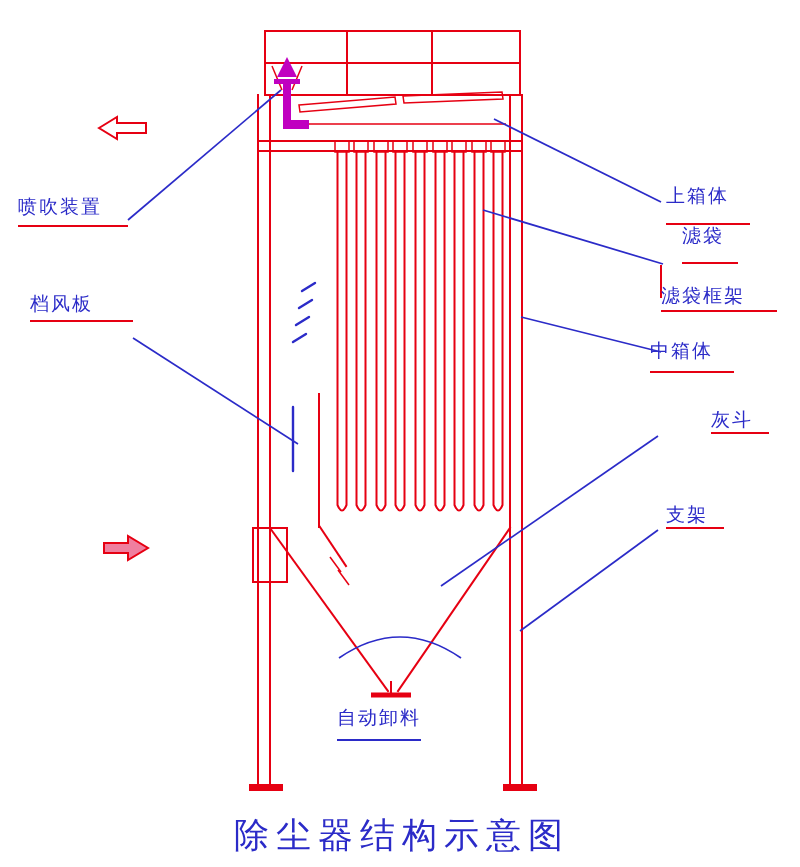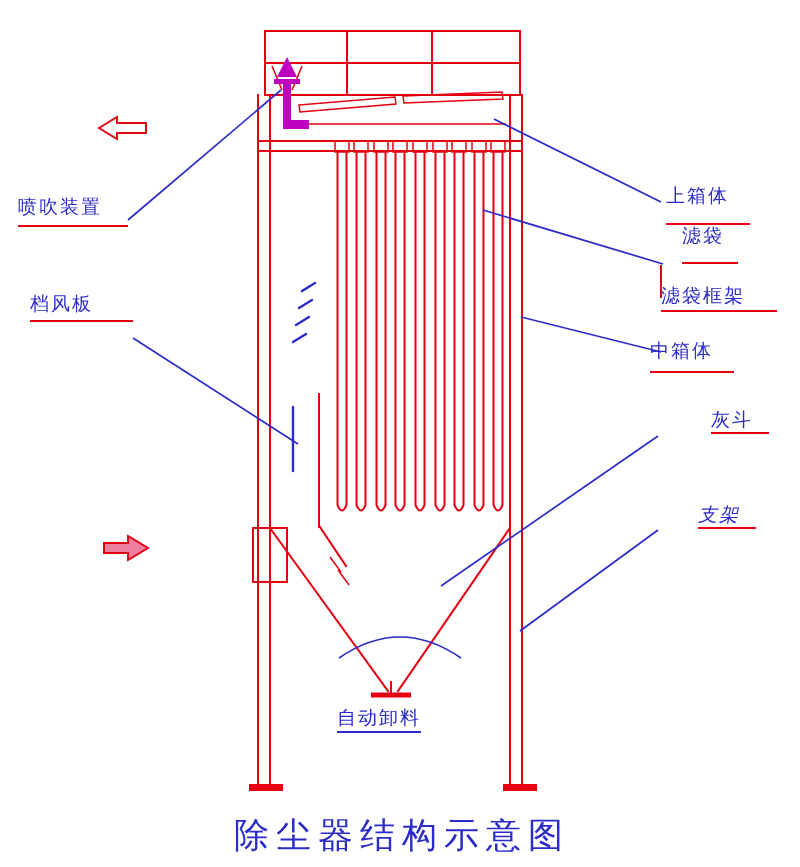--- a/index.html
+++ b/index.html
@@ -17,22 +17,22 @@
   .lbl{position:absolute;color:#2b2bc8;font-size:19px;line-height:1.05;
        white-space:nowrap;border-bottom:2px solid #e60012;padding-bottom:6px;
        letter-spacing:2px;}
   .lbl-penchui {left:18px; top:197px; width:110px; padding-bottom:8px;}
   .lbl-dangfeng{left:30px; top:294px; width:103px; }
   .lbl-shangxiang{left:666px; top:186px; width:84px; padding-bottom:17px;}
   .lbl-lvdai   {left:666px; top:226px; width:56px; padding-bottom:16px;margin-left:16px;}
   .lbl-kuangjia{left:661px; top:286px; width:116px; padding-bottom:4px;}
   .lbl-zhongxiang{left:650px; top:341px; width:84px; padding-bottom:10px;}
   .lbl-huidou  {left:666px; top:410px; width:58px; padding-bottom:2px;margin-left:45px;}
-  .lbl-zhijia  {left:698px; top:505px; width:58px; padding-bottom:2px;font-style:italic;}
-  .lbl-xieliao {left:337px; top:708px; padding-bottom:3px;
+  .lbl-zhijia  {left:666px; top:505px; width:58px; padding-bottom:2px;}
+  .lbl-xieliao {left:337px; top:708px; padding-bottom:11px;
                 border-bottom:2px solid #2b2bc8;}
   .title{position:absolute;left:4px;right:0;top:812px;text-align:center;
          color:#2b2bc8;font-size:35px;letter-spacing:7px;}
 </style>
 </head>
 <body>
 
 <div class="stage">
 
   <svg width="800" height="867" viewBox="0 0 800 867">

